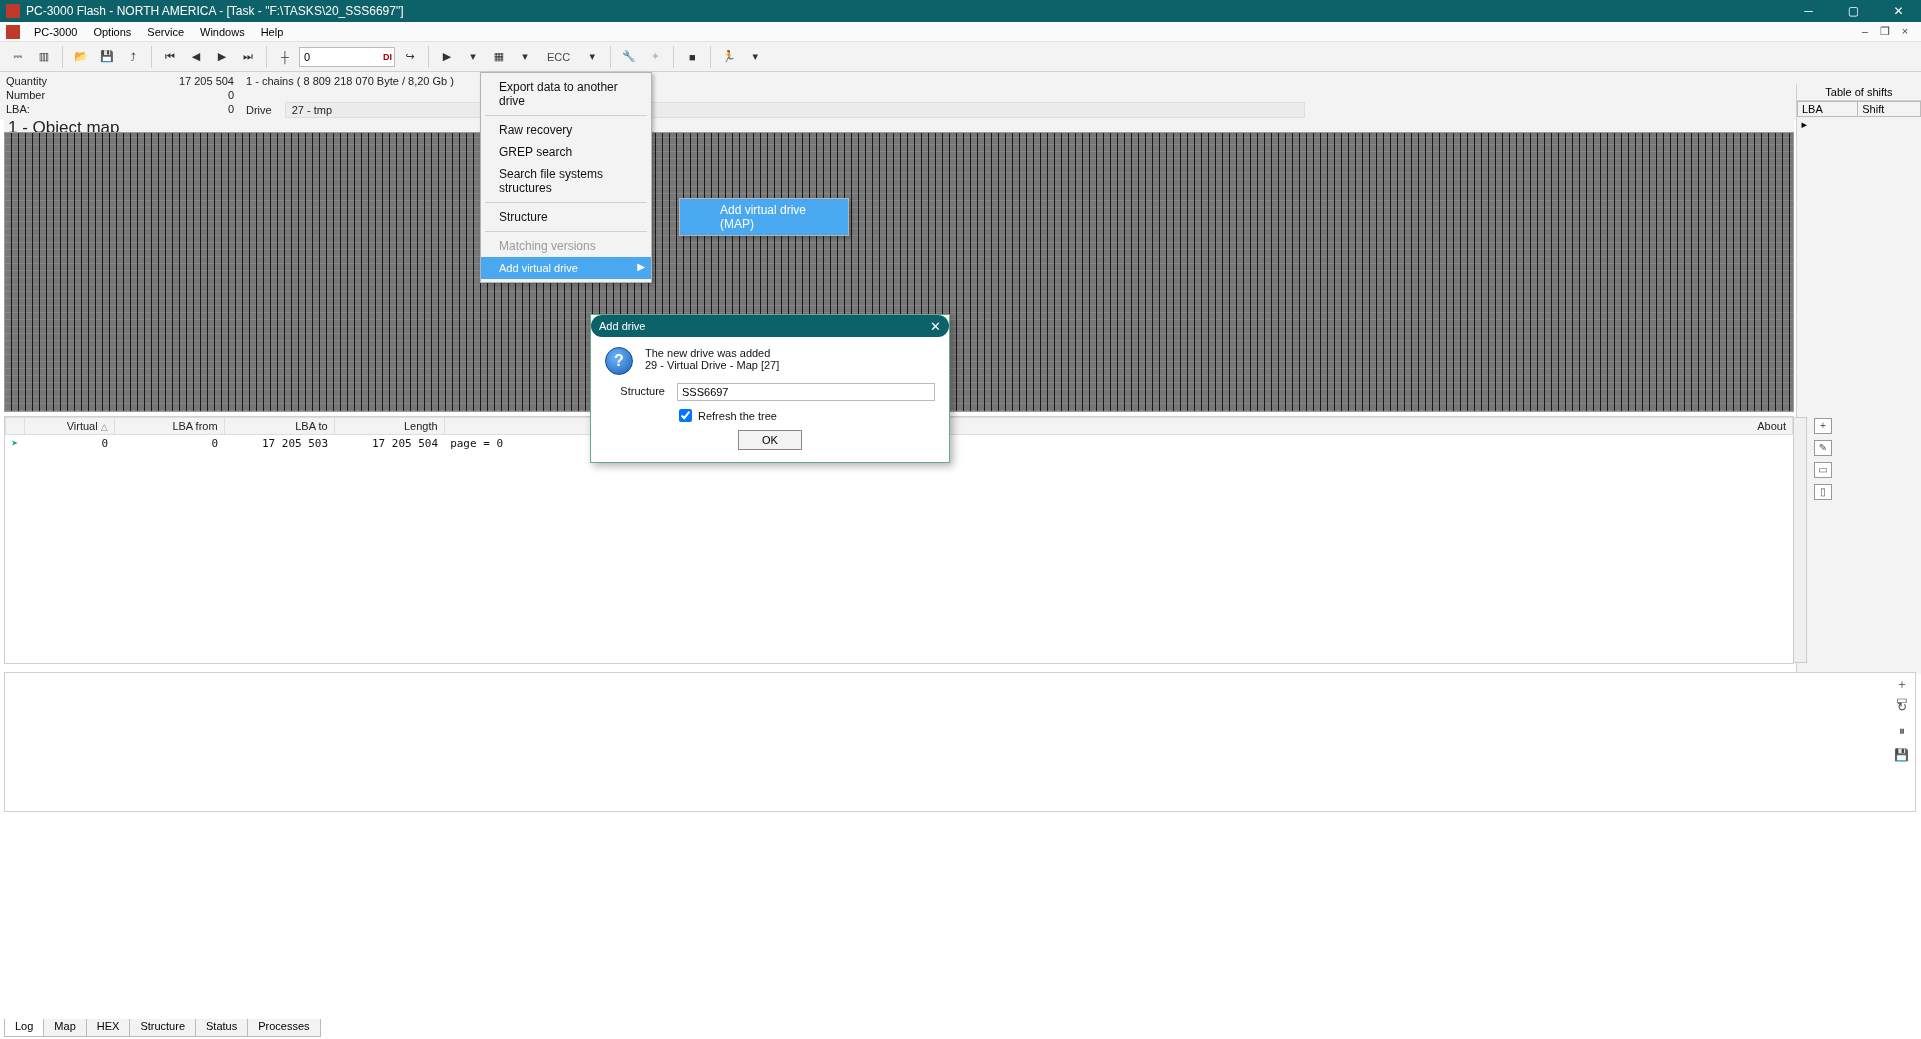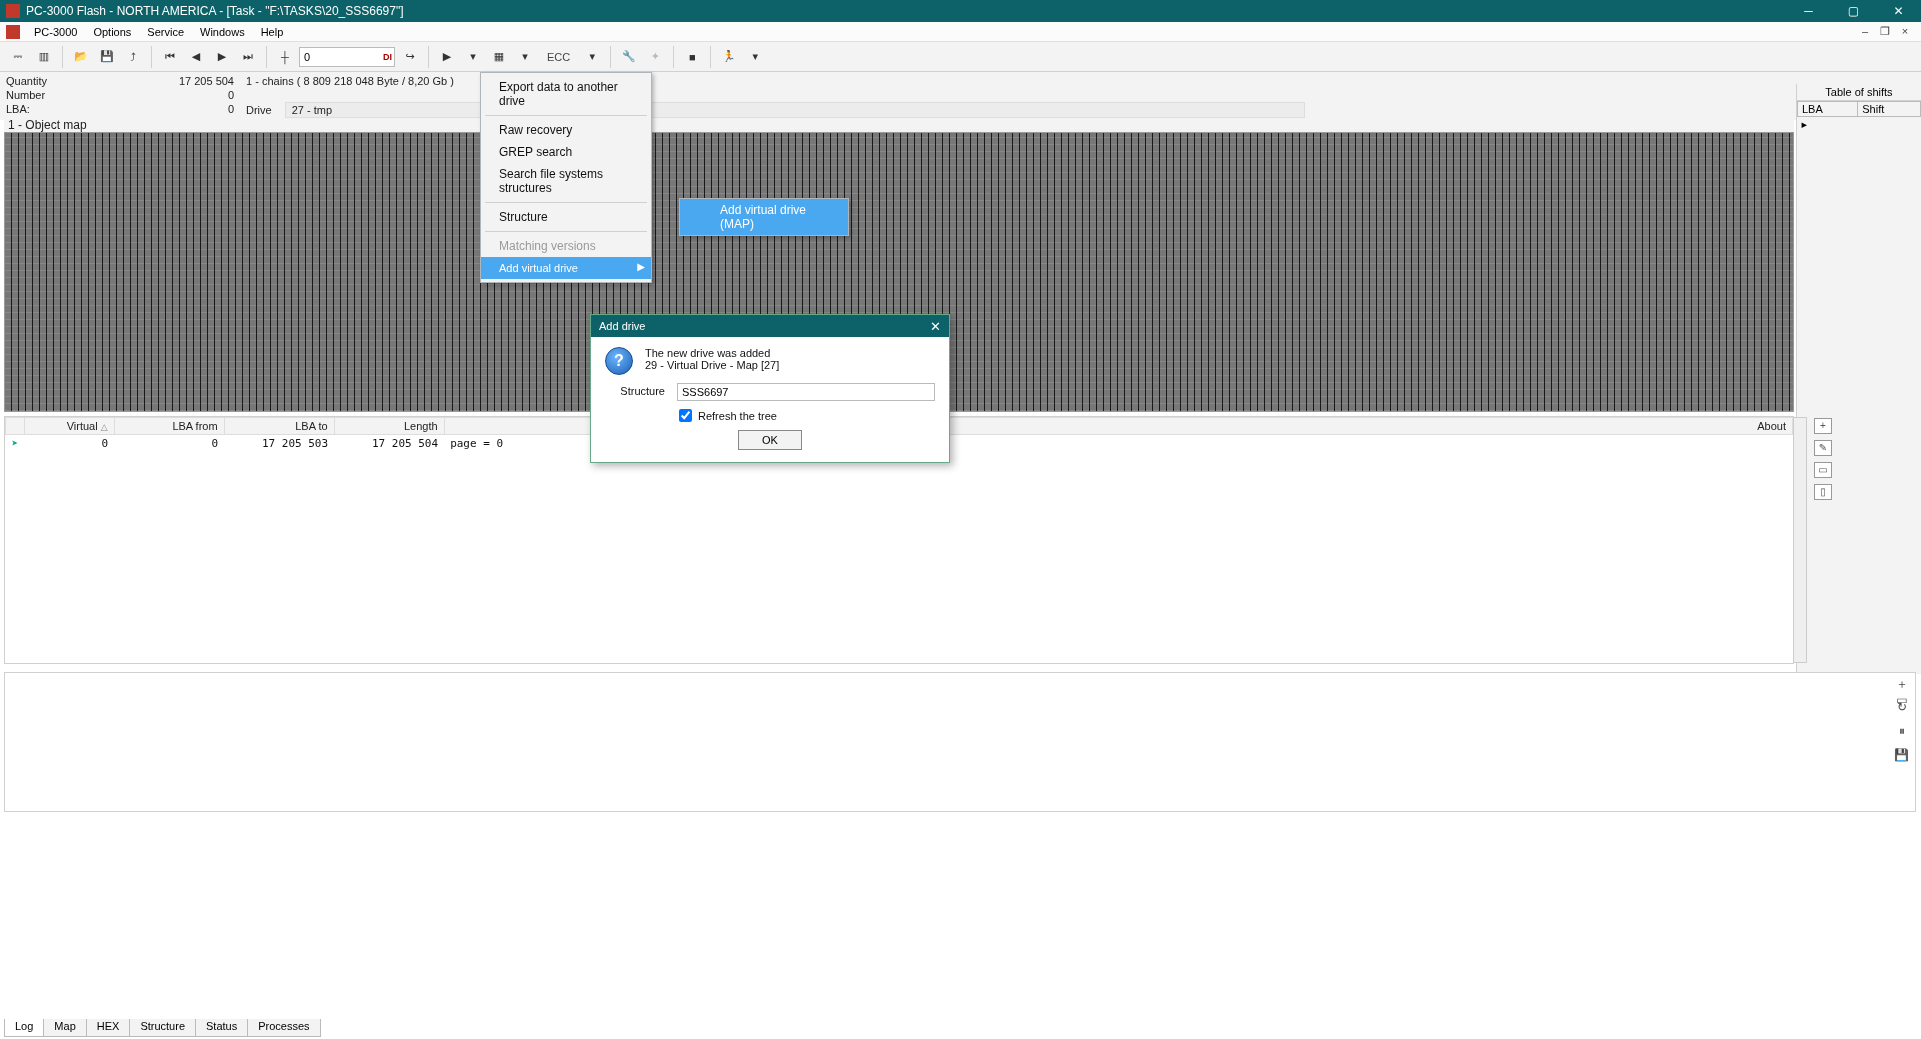--- a/index.html
+++ b/index.html
@@ -37,21 +37,21 @@
 .inforow .drivefield { display: inline-block; min-width: 1020px; background: #ececec; border: 1px solid #ddd; padding: 0 6px; }
 
 
 .rightpanel { position: absolute; right: 0; top: 84px; width: 125px; height: 590px; background: #f3f3f3; border-left: 1px solid #d0d0d0; }
 .rightpanel .hdr { text-align: center; font-size: 11px; padding: 2px 0; border-bottom: 1px solid #d0d0d0; }
 .rightpanel table { width: 100%; border-collapse: collapse; font-size: 11px; }
 .rightpanel th { border: 1px solid #bbb; background: #f3f3f3; font-weight: normal; padding: 1px 4px; text-align: left; }
 .rightpanel td { padding: 1px 4px; }
 
 
-.maphdr { height: 16px; font-size: 12px; padding-left: 4px; background: #f3f3f3; color: #222; }
+.maphdr { height: 16px; font-size: 17px; padding-left: 4px; background: #f3f3f3; color: #222; }
 .objectmap { position: absolute; left: 4px; top: 132px; width: 1790px; height: 280px;
   background: repeating-linear-gradient(0deg, #888 0, #888 1px, #777 1px, #777 7px),
               repeating-linear-gradient(90deg, rgba(0,0,0,0) 0, rgba(0,0,0,0) 6px, #333 6px, #333 7px);
   background-blend-mode: multiply;
   border: 1px solid #999;
 }
 .mapscroll { position: absolute; left: 1796px; top: 132px; width: 14px; height: 280px; background: #efefef; border: 1px solid #ccc; }
 .mapscroll .thumb { position: absolute; top: 12px; left: 1px; width: 10px; height: 256px; background: #cdcdcd; }
 .mapscroll .arrow { position: absolute; left: 0; width: 14px; height: 12px; text-align: center; font-size: 9px; color: #555; background: #efefef; }
 
@@ -85,21 +85,21 @@
 .logtool { position: absolute; right: 6px; top: 676px; width: 26px; display: flex; flex-direction: column; gap: 8px; align-items: center; }
 .logtool .ic { width: 20px; height: 16px; font-size: 12px; color: #444; text-align: center; }
 
 
 .tabs { position: absolute; left: 4px; bottom: 2px; height: 18px; display: flex; gap: 0; }
 .tab { border: 1px solid #bbb; border-top: none; padding: 1px 10px; font-size: 11px; background: #f3f3f3; margin-right: -1px; }
 .tab.active { background: #fff; }
 
 
 .dialog { position: absolute; left: 590px; top: 314px; width: 360px; background: #fff; border: 1px solid #6a8; box-shadow: 3px 3px 8px rgba(0,0,0,.3); z-index: 30; }
-.dialog .dtitle { height: 22px; background: #0d6269; color: #fff; display: flex; align-items: center; padding: 0 8px; font-size: 12px; }
+.dialog .dtitle { height: 22px; background: #0d6269; color: #fff; display: flex; align-items: center; padding: 0 8px; font-size: 12px; border-radius: 11px; }
 .dialog .dtitle .x { margin-left: auto; font-size: 13px; }
 .dialog .dbody { padding: 10px 14px 12px 14px; font-size: 11px; color: #111; }
 .dialog .drow { display: flex; align-items: flex-start; gap: 12px; margin-bottom: 8px; }
 .dialog .qicon { width: 28px; height: 28px; border-radius: 50%; background: radial-gradient(circle at 40% 35%, #6cb6ff, #1a5fb4); display: flex; align-items: center; justify-content: center; color: #fff; font-weight: bold; font-size: 16px; border: 1px solid #154c8c; }
 .dialog .lbl { width: 60px; text-align: right; padding-top: 2px; }
 .dialog input[type=text] { flex: 1; border: 1px solid #bbb; height: 18px; padding: 0 4px; font-size: 11px; }
 .dialog .chk { margin-left: 74px; display: flex; align-items: center; gap: 6px; }
 .dialog .okrow { text-align: center; margin-top: 8px; }
 .dialog button { width: 64px; height: 20px; border: 1px solid #888; background: #f3f3f3; font-size: 11px; }
 </style>
@@ -174,21 +174,21 @@
     <div class="r">
         <span>Number</span>
         <span>0</span>
       </div>
     <div class="r">
         <span>LBA:</span>
         <span>0</span>
       </div>
   </div>
   <div class="midcol">
-    <div class="r">1 - chains   ( 8 809 218 048 Byte /  8,20 Gb  )</div>
+    <div class="r">1 - chains   ( 8 809 218 070 Byte /  8,20 Gb  )</div>
     <div class="r" style="height:14px"></div>
     <div class="r">
       <span style="margin-right:10px">Drive</span>
       <span class="drivefield">27 - tmp</span>
     </div>
   </div>
 </div>
 
 <div class="maphdr" style="position:absolute; left:4px; top:118px; width:1790px;">1 - Object map</div>
 <div class="objectmap"></div>

